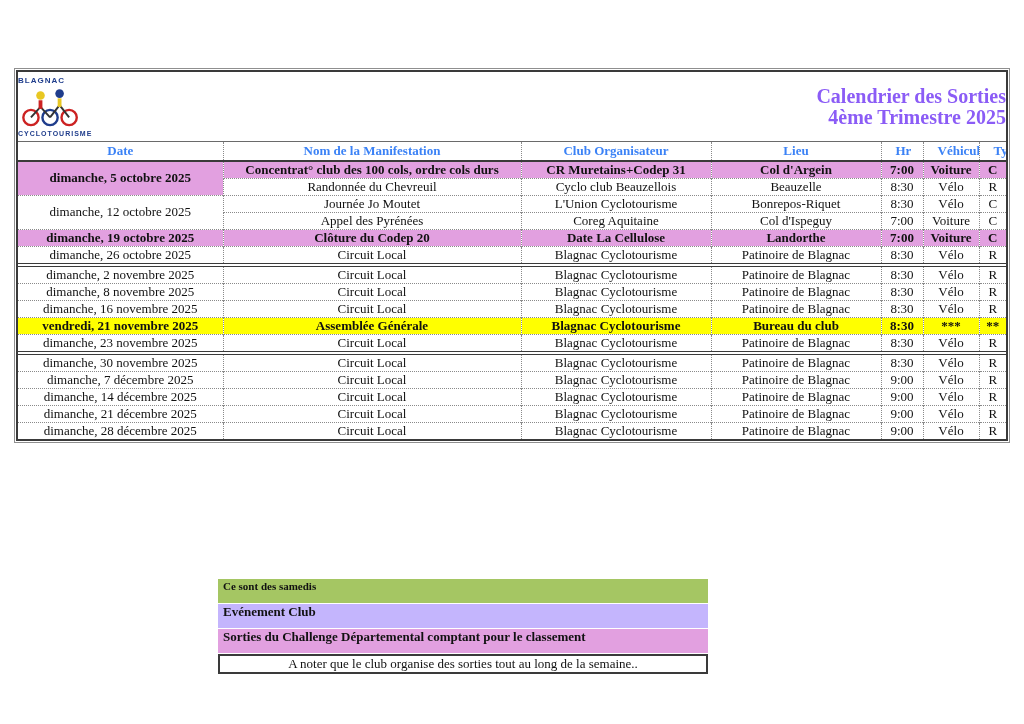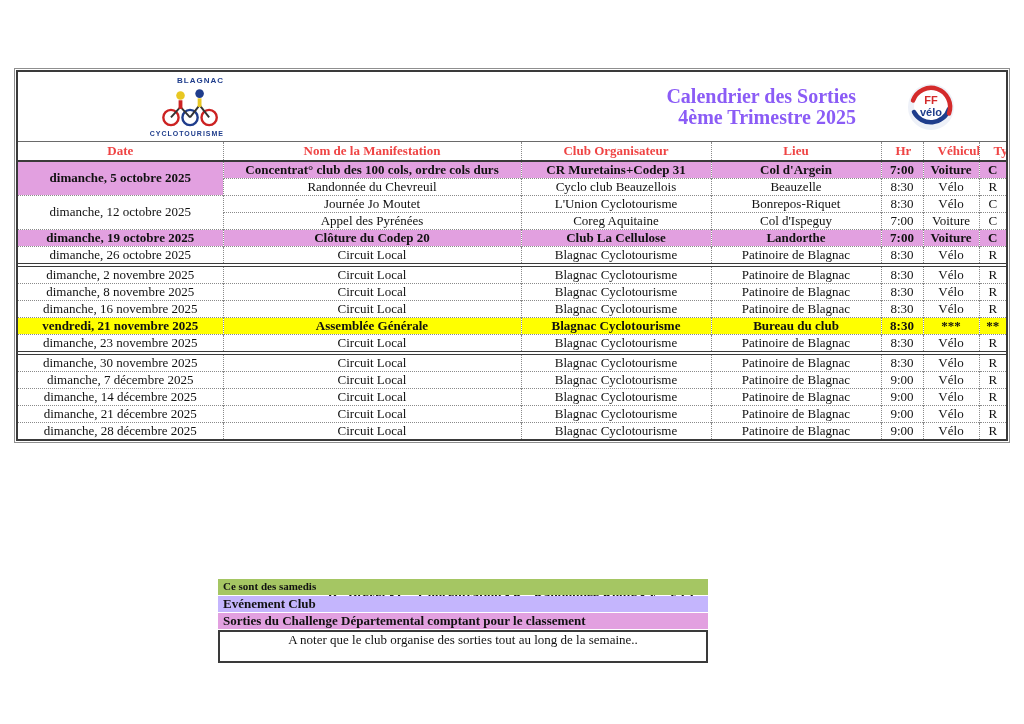--- a/index.html
+++ b/index.html
@@ -8,54 +8,54 @@
 
   
   .table-frame {
     position:absolute; left:16px; top:70px; width:992px;
     border:2px solid #3a3a3a; background:#fff;
     box-shadow:0 0 0 1px #ffffff, 0 0 0 2px #8f8f8f;
   }
 
   
   .header-band { display:flex; align-items:center; height:69px; background:#fff; }
-  .club-logo { width:206px; text-align:right; line-height:1;padding-left:32px; }
+  .club-logo { width:206px; text-align:left; line-height:1; }
   .club-logo .logo-top { font-size:8px; font-weight:bold; color:#1f3d8c; letter-spacing:1px; font-family:"Liberation Sans", sans-serif; }
   .club-logo .logo-bottom { font-size:7px; font-weight:bold; color:#1f3d8c; letter-spacing:1px; font-family:"Liberation Sans", sans-serif; }
   .main-title { flex:1; text-align:right; color:#8b5cf6; font-weight:bold; font-size:20px; line-height:21px; }
   .ffvelo { width:150px; display:flex; justify-content:center; }
 
   
   table { width:100%; border-collapse:collapse; table-layout:fixed; }
   thead th {
-    height:19px; font-size:13px; font-weight:bold; color:#ef4444; text-align:center;
+    height:19px; font-size:13px; font-weight:bold; color:#3b82f6; text-align:center;
     border-top:1px solid #6a6a6a; border-bottom:2px solid #3a3a3a;
     border-left:1px dotted #8a8a8a; padding:0 14px; white-space:nowrap; overflow:hidden;margin-top:20px;
   }
   thead th:first-child { border-left:none; }
   tbody td {
     height:17px; font-size:13px; text-align:center; vertical-align:middle;
     border-top:1px dotted #8a8a8a; border-left:1px dotted #8a8a8a;
     padding:0 2px; white-space:nowrap; overflow:hidden; color:#111;
   }
   tbody td.date-cell { border-left:none; }
   tbody tr.section-start > td { border-top:4px double #3a3a3a; }
   tr.hl-pink > td { background:#e2a0e0; font-weight:bold; }
   tr.hl-yellow > td { background:#ffff00; font-weight:bold; }
   td.hl-pink { background:#e2a0e0; font-weight:bold;margin-top:16px; }
   td.hl-yellow { background:#ffff00; font-weight:bold; }
 
   
   .legend-title { position:absolute; top:587px; left:0; width:100%; text-align:center;
     font-size:13.5px; font-weight:bold; color:#111; }
   .legend-bars { position:absolute; left:218px; top:579px; width:490px; }
-  .legend-bar { height:16px; line-height:15px; padding:0 5px; font-weight:bold; font-size:13px;
+  .legend-bar { height:24px; line-height:15px; padding:0 5px; font-weight:bold; font-size:13px;
     color:#111; margin-bottom:1px; white-space:nowrap; overflow:hidden; }
   .legend-bar.small { font-size:11px; }
-  .note-box { height:33px; line-height:15px; border:2px solid #3a3a3a; background:#fff;
+  .note-box { height:20px; line-height:15px; border:2px solid #3a3a3a; background:#fff;
     text-align:center; font-size:13px; color:#111; white-space:nowrap; overflow:hidden; }
 </style>
 </head>
 <body>
 
 <div class="page">
 
   <div class="table-frame">
 
     <div class="header-band">
@@ -70,29 +70,20 @@
           <path d="M22 16 L22 25" stroke="#cc2222" stroke-width="4"></path>
           <path d="M42 14 L42 23" stroke="#e8c722" stroke-width="4"></path>
           <circle cx="22" cy="11" r="4.5" fill="#e8c722"></circle>
           <circle cx="42" cy="9" r="4.5" fill="#1f3d8c"></circle>
         </svg>
         <div class="logo-bottom">CYCLOTOURISME</div>
       </div>
       <div class="main-title">
         <div>Calendrier des Sorties</div>
         <div>4ème Trimestre 2025</div>
-      </div>
-      <div class="ffvelo">
-        <svg width="48" height="48" viewBox="0 0 48 48">
-          <circle cx="24" cy="24" r="20" fill="none" stroke="#eef1f8" stroke-width="6"></circle>
-          <path d="M 7 29 A 19 19 0 0 0 42 26" fill="none" stroke="#1f3d8c" stroke-width="4.5" stroke-linecap="round"></path>
-          <path d="M 6 17.5 A 19 19 0 0 1 42 30.5" fill="none" stroke="#d42b2b" stroke-width="4.5" stroke-linecap="round"></path>
-          <text x="24" y="21" text-anchor="middle" font-size="11" font-weight="bold" fill="#d42b2b" font-family="Liberation Sans, sans-serif">FF</text>
-          <text x="24" y="33" text-anchor="middle" font-size="11" font-weight="bold" fill="#1f3d8c" font-family="Liberation Sans, sans-serif">vélo</text>
-        </svg>
       </div>
     </div>
 
     <table>
       <colgroup>
         <col style="width:205px">
           <col style="width:298px">
           <col style="width:190px">
         <col style="width:170px">
           <col style="width:42px">
@@ -141,21 +132,21 @@
             <td>Appel des Pyrénées</td>
             <td>Coreg Aquitaine</td>
             <td>Col d'Ispeguy</td>
             <td>7:00</td>
             <td>Voiture</td>
             <td>C</td>
           </tr>
           <tr class="hl-pink">
             <td class="date-cell hl-pink">dimanche, 19 octobre 2025</td>
             <td>Clôture du Codep 20</td>
-            <td>Club La Cellulose</td>
+            <td>Date La Cellulose</td>
             <td>Landorthe</td>
             <td>7:00</td>
             <td>Voiture</td>
             <td>C</td>
           </tr>
           <tr>
             <td class="date-cell">dimanche, 26 octobre 2025</td>
             <td>Circuit Local</td>
             <td>Blagnac Cyclotourisme</td>
             <td>Patinoire de Blagnac</td>

